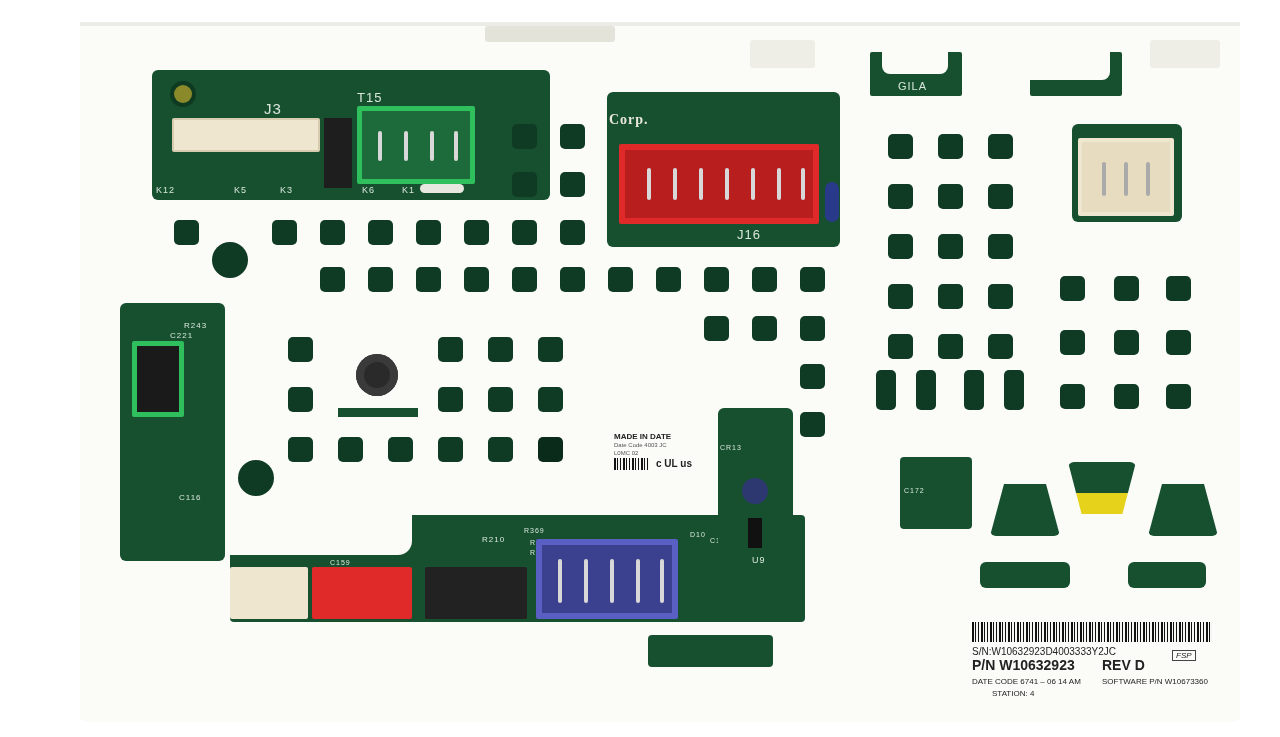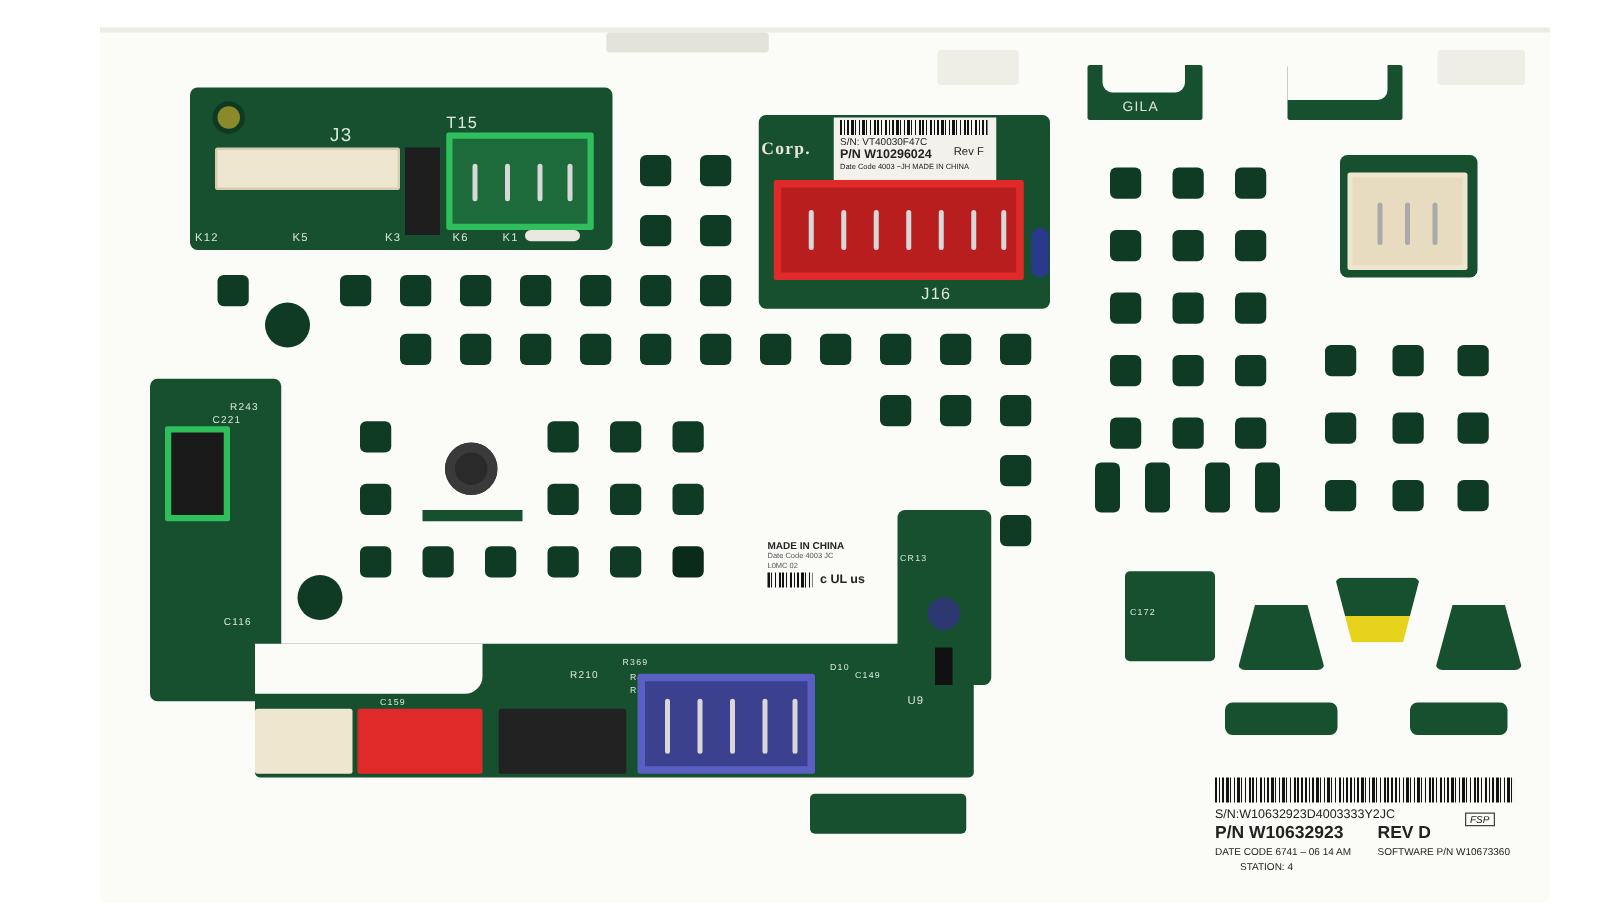--- a/index.html
+++ b/index.html
@@ -20,49 +20,42 @@
 </style>
 </head>
 <body>
 
 <div class="housing"></div>
 <div class="rail"></div>
 <div class="tab" style="left:485px;top:26px;width:130px;height:16px"></div>
 <div class="tab" style="left:750px;top:40px;width:65px;height:28px;background:#eeede6"></div>
 <div class="tab" style="left:1150px;top:40px;width:70px;height:28px;background:#eeede6"></div>
 
-<div class="pcb" style="left:152px;top:70px;width:338px;height:130px;border-radius:6px 6px 6px 6px">
+<div class="pcb" style="left:152px;top:70px;width:398px;height:130px;border-radius:6px 6px 6px 6px">
   <div class="abs" style="left:22px;top:15px;width:18px;height:18px;border-radius:50%;background:#8a8a2a;box-shadow:0 0 0 4px #0e3a22"></div>
   <div class="silk" style="left:112px;top:30px;font-size:15px">J3</div>
   <div class="conn" style="left:20px;top:48px;width:148px;height:34px;background:#efe6cf;border:2px solid #d7ccb0"></div>
   <div class="abs" style="left:172px;top:48px;width:28px;height:70px;background:#1e1e1e"></div>
   <div class="silk" style="left:205px;top:20px;font-size:13px">T15</div>
   <div class="conn" style="left:205px;top:36px;width:118px;height:78px;border:5px solid #2fbf5c;background:#1d6a3a">
     <div class="pin" style="left:16px;top:20px;height:30px"></div>
     <div class="pin" style="left:42px;top:20px;height:30px"></div>
     <div class="pin" style="left:68px;top:20px;height:30px"></div>
     <div class="pin" style="left:92px;top:20px;height:30px"></div>
   </div>
   <div class="silk" style="left:4px;top:115px;font-size:9px">K12</div>
   <div class="silk" style="left:82px;top:115px;font-size:9px">K5</div>
-  <div class="silk" style="left:156px;top:115px;font-size:9px">K3</div>
+  <div class="silk" style="left:128px;top:115px;font-size:9px">K3</div>
   <div class="silk" style="left:210px;top:115px;font-size:9px">K6</div>
   <div class="silk" style="left:250px;top:115px;font-size:9px">K1</div>
   <div class="abs" style="left:268px;top:114px;width:44px;height:9px;border-radius:5px;background:#e8e8e0"></div>
 </div>
 
 <div class="pcb" style="left:607px;top:92px;width:233px;height:155px">
   <div class="silk" style="left:2px;top:20px;font-size:14px;font-family:'Liberation Serif',serif;font-weight:bold;color:#e6e6dc">Corp.</div>
-  <div class="label-white" style="left:60px;top:2px;width:130px;height:50px">
-    <div class="barcode" style="left:5px;top:2px;width:118px;height:12px"></div>
-    <div class="txt" style="left:5px;top:15px;font-size:8px">S/N:  VT40030F47C</div>
-    <div class="txt" style="left:5px;top:24px;font-size:10px;font-weight:bold">P/N W10296024</div>
-    <div class="txt" style="left:96px;top:22px;font-size:9px">Rev F</div>
-    <div class="txt" style="left:5px;top:37px;font-size:6px">Date Code  4003  ~JH MADE IN CHINA</div>
-  </div>
   <div class="conn" style="left:12px;top:52px;width:200px;height:80px;border:6px solid #e02a2a;background:#b81e1e">
     <div class="pin" style="left:22px;top:18px;height:32px"></div>
     <div class="pin" style="left:48px;top:18px;height:32px"></div>
     <div class="pin" style="left:74px;top:18px;height:32px"></div>
     <div class="pin" style="left:100px;top:18px;height:32px"></div>
     <div class="pin" style="left:126px;top:18px;height:32px"></div>
     <div class="pin" style="left:152px;top:18px;height:32px"></div>
     <div class="pin" style="left:176px;top:18px;height:32px"></div>
   </div>
   <div class="silk" style="left:130px;top:135px;font-size:13px">J16</div>
@@ -166,28 +159,28 @@
   <div class="hole" style="left:1166px;top:330px"></div>
   <div class="hole" style="left:1060px;top:384px"></div>
   <div class="hole" style="left:1114px;top:384px"></div>
   <div class="hole" style="left:1166px;top:384px"></div>
 </div>
 
 <div class="abs" style="left:356px;top:354px;width:42px;height:42px;border-radius:50%;background:#2a2a2a;box-shadow:inset 0 0 0 8px #3a3a3a"></div>
 <div class="abs" style="left:338px;top:408px;width:80px;height:9px;background:#16502f"></div>
 
 <div>
-  <div class="txt" style="left:614px;top:432px;font-size:8px;font-weight:bold">MADE IN CHINA</div>
+  <div class="txt" style="left:614px;top:432px;font-size:8px;font-weight:bold">MADE IN DATE</div>
   <div class="txt" style="left:614px;top:442px;font-size:6px;color:#555">Date Code  4003  JC</div>
   <div class="txt" style="left:614px;top:450px;font-size:6px;color:#555">L0MC 02</div>
   <div class="barcode" style="left:614px;top:458px;width:36px;height:12px"></div>
   <div class="txt" style="left:656px;top:458px;font-size:10px;font-weight:bold">c UL us</div>
 </div>
 
-<div class="pcb" style="left:204px;top:515px;width:575px;height:107px;border-radius:4px">
+<div class="pcb" style="left:230px;top:515px;width:575px;height:107px;border-radius:4px">
   <div class="abs" style="left:0;top:0;width:182px;height:40px;background:#fbfbf8;border-radius:0 0 14px 0"></div>
   <div class="silk" style="left:252px;top:20px;font-size:8px">R210</div>
   <div class="silk" style="left:300px;top:24px;font-size:7px">R429</div>
   <div class="silk" style="left:300px;top:34px;font-size:7px">R430</div>
   <div class="silk" style="left:294px;top:12px;font-size:7px">R369</div>
   <div class="silk" style="left:460px;top:16px;font-size:7px">D10</div>
   <div class="silk" style="left:480px;top:22px;font-size:7px">C149</div>
   <div class="silk" style="left:522px;top:40px;font-size:9px">U9</div>
   <div class="conn" style="left:0;top:52px;width:78px;height:52px;background:#efe6cf"></div>
   <div class="conn" style="left:82px;top:52px;width:100px;height:52px;background:#e02a2a"></div>

